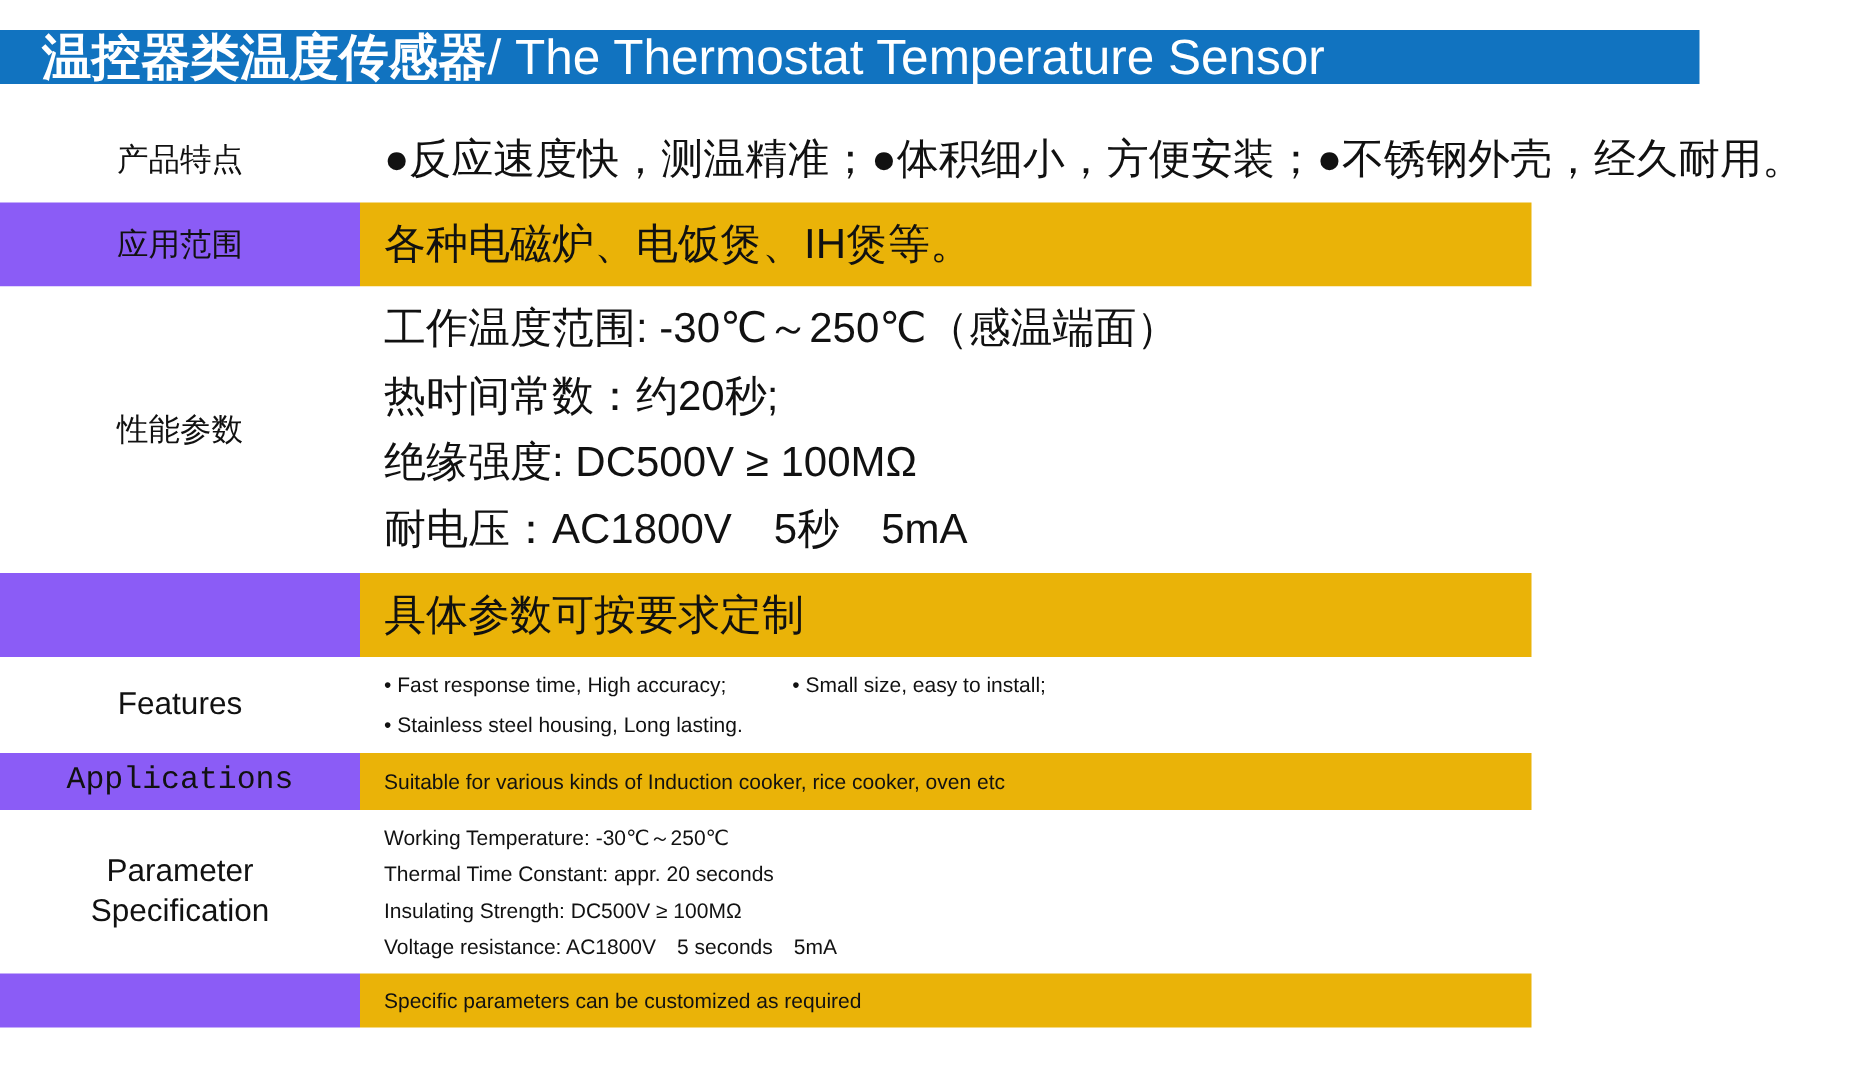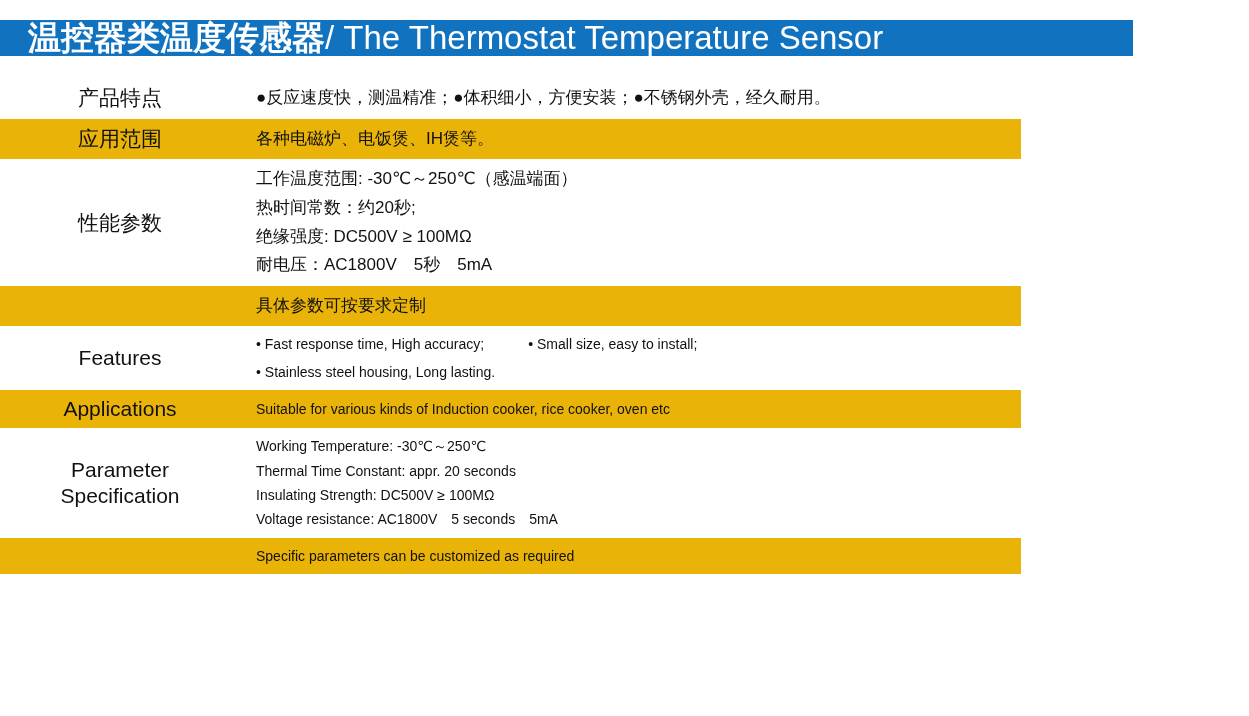--- a/index.html
+++ b/index.html
@@ -92,32 +92,32 @@
   td.value-cell {
     padding: 8px 10px 8px 16px;
     font-size: 19.5px;
     color: #111;
     box-sizing: border-box;
     line-height: 1.45;
   }
   tr.shade td { background: #eab308; }
   tr.plain td { background: #ffffff; }
   tr.plain td.label-cell { background: #ffffff; }
-  tr.shade td.label-cell { background: #eab308; }
+  tr.shade td.label-cell { background: #8b5cf6; font-family: Liberation Mono, monospace; }
 
   .value-line { white-space: nowrap; }
   .value-line + .value-line { margin-top: 4px; }
 
   .feat-row {
     display: block;
     white-space: nowrap;
   }
   .feat-row .gap { display: inline-block; width: 44px; }
 
-  .cn-text { font-size: 17px; }
+  .cn-text { font-size: 28px; }
   .en-text { font-size: 14px; }
 
   .label-cn { font-size: 21.5px; }
   .label-en { font-size: 20.5px; line-height: 1.25; }
 </style>
 </head>
 <body>
 
 <div class="page">
 

